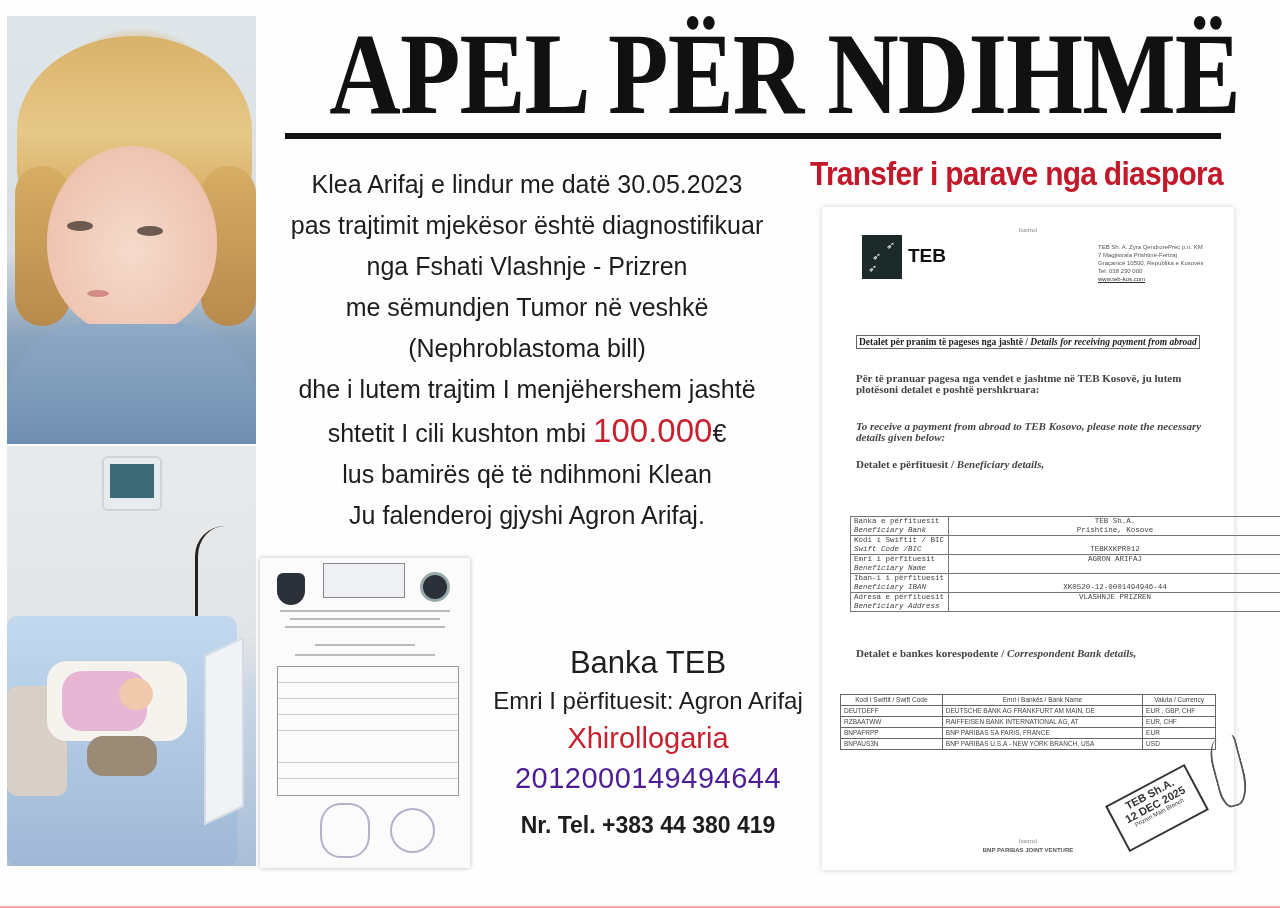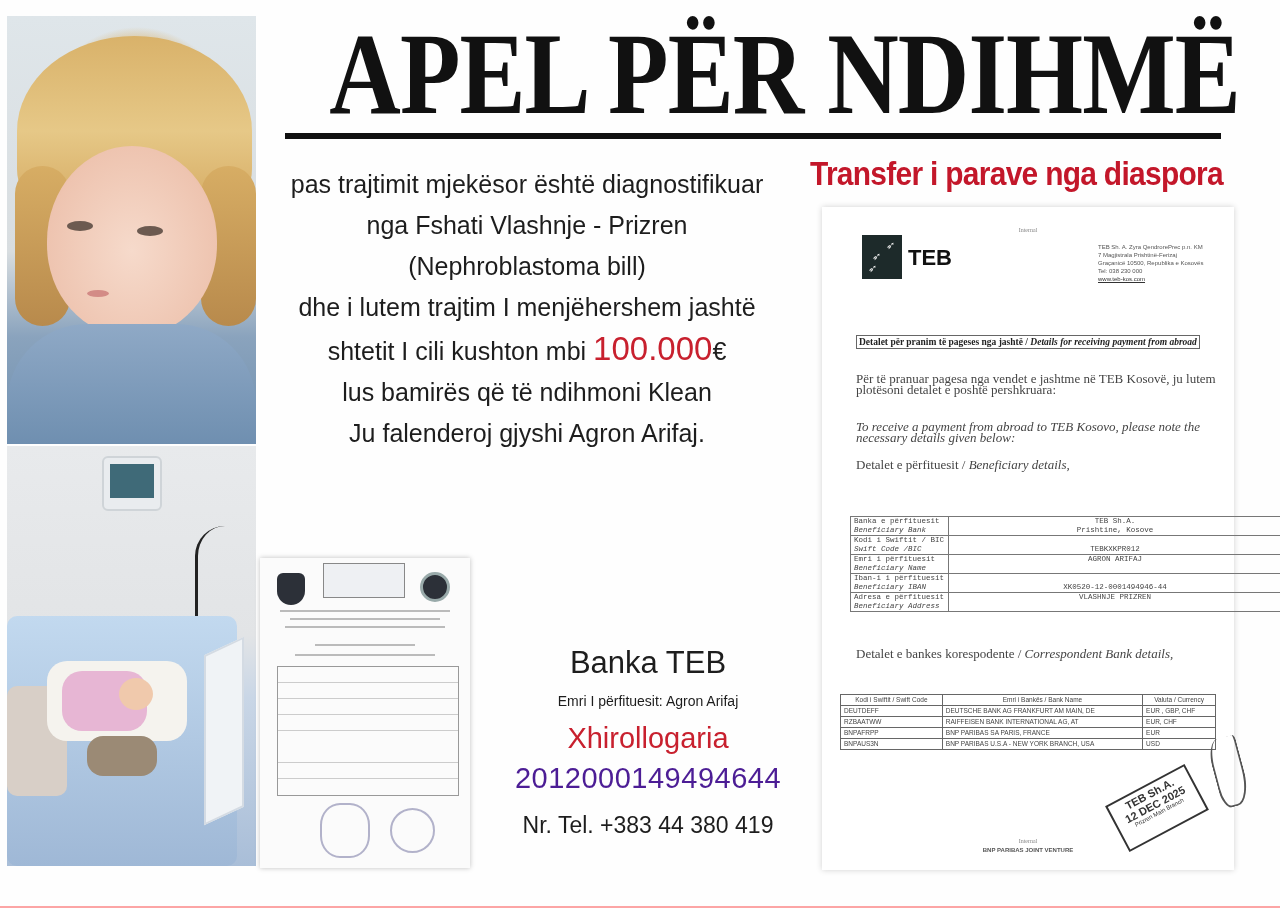--- a/index.html
+++ b/index.html
@@ -59,26 +59,26 @@
   
   .transfer-title { position: absolute; left: 810px; top: 154px; width: 462px; text-align: center; white-space: nowrap;
     color: #c3172a; font-weight: bold; font-size: 34px; letter-spacing: -0.8px; transform: scaleX(0.88); transform-origin: left center; }
 
   
   .bank-doc { position: absolute; left: 822px; top: 207px; width: 412px; height: 663px; background: #fff;
     box-shadow: 0 0 6px rgba(0,0,0,0.18); font-family: "Liberation Serif", serif; color: #333; }
   .doc-internal { position: absolute; left: 0; width: 100%; text-align: center; font-size: 6px; color: #888; }
   .teb-logo { position: absolute; left: 40px; top: 28px; width: 40px; height: 44px; background: #1d2a2a; }
   .teb-logo .bird { position: absolute; color: #e9e9e9; font-size: 11px; line-height: 11px; }
-  .teb-wordmark { position: absolute; left: 86px; top: 38px; font-family: "Liberation Sans", sans-serif; font-weight: bold; font-size: 22px; color: #111; }
+  .teb-wordmark { position: absolute; left: 86px; top: 38px; font-family: "Liberation Sans", sans-serif; font-weight: bold; font-size: 19px; color: #111; }
   .teb-address { position: absolute; left: 276px; top: 36px; font-family: "Liberation Sans", sans-serif; font-size: 6px; line-height: 8px; color: #555; width: 125px; }
   .teb-address .web { text-decoration: underline; color: #333; }
   .doc-heading { position: absolute; left: 34px; top: 128px; border: 1px solid #666; padding: 1px 2px; font-size: 9.5px; font-weight: bold; white-space: nowrap; color: #222; }
   .doc-heading em { font-style: italic; }
-  .doc-para { position: absolute; left: 34px; font-size: 13px; line-height: 11px; width: 360px; color: #444; }
+  .doc-para { position: absolute; left: 34px; font-size: 11px; line-height: 11px; width: 360px; color: #444; font-weight: bold; }
   .doc-para em { font-style: italic; }
 
   table.benef { position: absolute; left: 28px; top: 309px; width: 432px; border-collapse: collapse; font-size: 7.5px; color: #444; font-family: Liberation Mono, monospace; }
   table.benef td { border: 1px solid #777; padding: 0 3px; vertical-align: top; line-height: 9px; }
   table.benef td.lbl { width: 98px; }
   table.benef td.val { text-align: center; vertical-align: bottom; }
   .lbl em { display: block; font-style: italic; }
 
   table.corr { position: absolute; left: 18px; top: 487px; width: 376px; border-collapse: collapse; font-family: "Liberation Sans", sans-serif; font-size: 6.5px; color: #444; }
   table.corr td, table.corr th { border: 1px solid #666; padding: 0 3px; line-height: 10px; text-align: left; font-weight: normal; white-space: nowrap; }
@@ -99,24 +99,24 @@
   .med-form .header-box { position: absolute; left: 63px; top: 5px; width: 82px; height: 35px; border: 1px solid #888; background: #eef0f3; }
   .med-form .line { position: absolute; left: 20px; height: 2px; background: #bbb; }
   .med-form .grid { position: absolute; left: 17px; top: 108px; width: 182px; height: 130px; border: 1px solid #999; }
   .med-form .grid .row { height: 16px; border-bottom: 1px solid #ccc; }
   .med-form .sig1 { position: absolute; left: 60px; top: 245px; width: 50px; height: 55px; border: 2px solid #6a6a9a; border-radius: 40%; opacity: 0.5; }
   .med-form .sig2 { position: absolute; left: 130px; top: 250px; width: 45px; height: 45px; border: 2px solid #6a6a9a; border-radius: 50%; opacity: 0.5; }
 
   
   .bank-info { position: absolute; left: 478px; top: 642px; width: 340px; text-align: center; color: #1d1d1d; }
   .bank-name { font-size: 31px; line-height: 42px; }
-  .beneficiary { font-size: 14px; line-height: 34px; white-space: nowrap; }
+  .beneficiary { font-size: 24px; line-height: 34px; white-space: nowrap; }
   .account-label { font-size: 29px; line-height: 40px; color: #c8202e; }
   .account-number { font-size: 29px; line-height: 40px; color: #4c1d95; letter-spacing: 0.5px; }
-  .phone { font-size: 23px; line-height: 54px; }
+  .phone { font-size: 23px; line-height: 54px; font-weight: bold; }
 </style>
 </head>
 <body>
 
 <div class="poster">
 
   <div class="photo photo-top">
     <div class="hair"></div>
     <div class="hair-side-l"></div>
     <div class="hair-side-r"></div>
@@ -138,22 +138,24 @@
     <div class="baby"></div>
     <div class="baby-head"></div>
     <div class="teddy"></div>
     <div class="bed-rail"></div>
   </div>
 
   <div class="title">APEL PËR NDIHMË</div>
   <div class="title-rule"></div>
 
   <div class="appeal">
+    <span class="line">Klea Arifaj e lindur me datë 30.05.2023</span>
     <span class="line">pas trajtimit mjekësor është diagnostifikuar</span>
     <span class="line">nga Fshati Vlashnje - Prizren</span>
+    <span class="line">me sëmundjen Tumor në veshkë</span>
     <span class="line">(Nephroblastoma bill)</span>
     <span class="line">dhe i lutem trajtim I menjëhershem jashtë</span>
     <span class="line"><span>shtetit I cili kushton mbi</span> <span class="amount">100.000</span><span>€</span></span>
     <span class="line">lus bamirës që të ndihmoni Klean</span>
     <span class="line">Ju falenderoj gjyshi Agron Arifaj.</span>
   </div>
 
   <div class="transfer-title">Transfer i parave nga diaspora</div>
 
   <div class="bank-doc">

